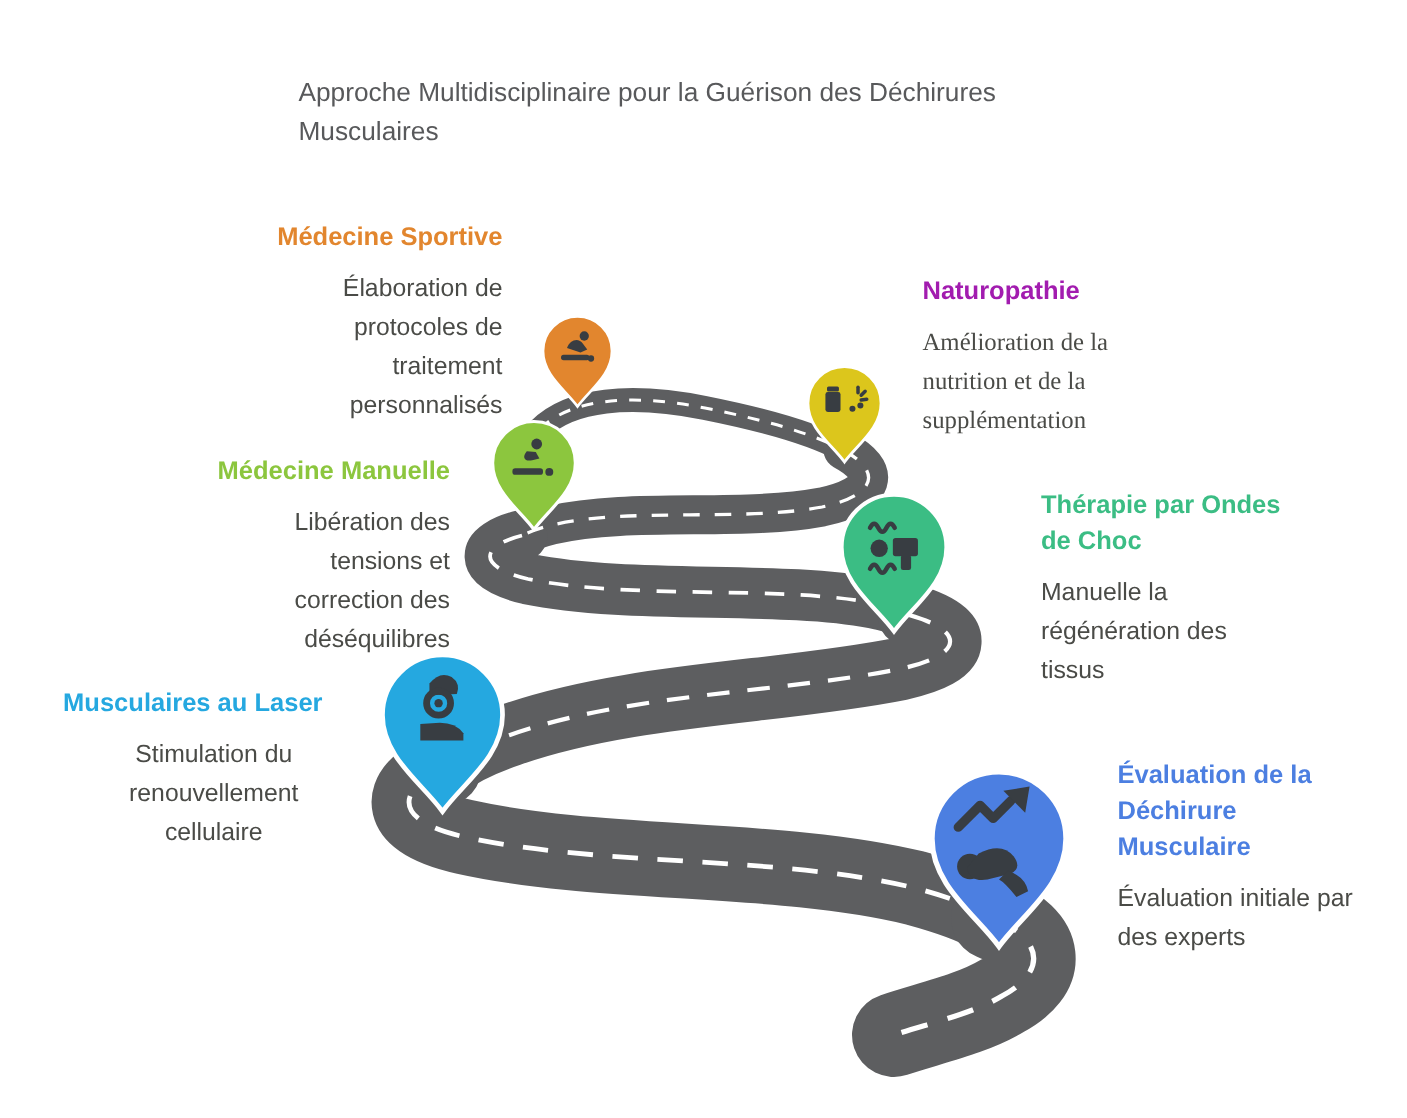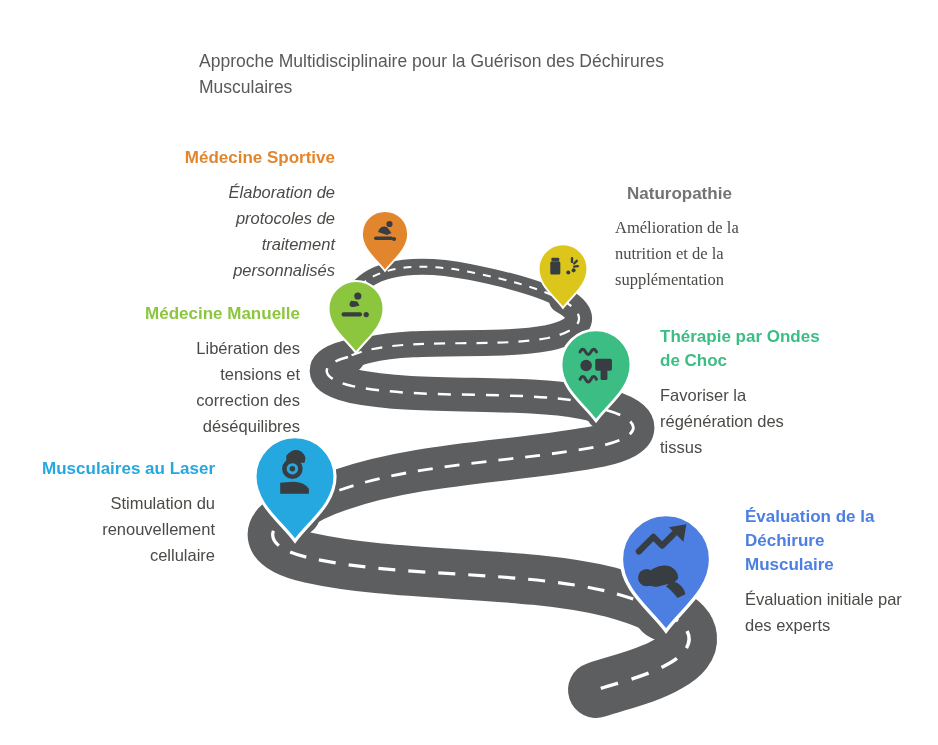--- a/index.html
+++ b/index.html
@@ -107,41 +107,41 @@
         <path d="M 1.5 -53.5 l 9 -1.5 -1.5 9 z"></path>
         <circle cx="-10" cy="-27.5" r="4.4"></circle>
         <path d="M -7 -32 q 8 -4 12 1 q 3 4 -1 6 l -8 2 q -6 1 -7 -4 z"></path>
         <path d="M 3 -26 q 6 2 7 7 l -4 2 q -4 -5 -6 -6 z"></path>
       </g>
     </g>
   </svg>
 
   <div class="stop right" style="left:113px;top:146px;width:222px;">
     <div class="stop-title" style="color: rgb(226, 134, 46);">Médecine Sportive</div>
-    <div class="stop-desc" style="width:150px;font-style:italic;">Élaboration de protocoles de traitement personnalisés</div>
+    <div class="stop-desc" style="width:150px;">Élaboration de protocoles de traitement personnalisés</div>
   </div>
 
   <div class="stop left" style="left:615px;top:182px;width:190px;">
-    <div class="stop-title" style="color: #737373; margin-left: 12px;">Naturopathie</div>
+    <div class="stop-title" style="color: #a21caf;">Naturopathie</div>
     <div class="stop-desc" style="width:165px;font-family:Liberation Serif, serif;">Amélioration de la nutrition et de la supplémentation</div>
   </div>
 
   <div class="stop right" style="left:100px;top:302px;width:200px;">
     <div class="stop-title" style="color: rgb(140, 198, 62);">Médecine Manuelle</div>
     <div class="stop-desc" style="width:150px;">Libération des tensions et correction des déséquilibres</div>
   </div>
 
-  <div class="stop left" style="left:660px;top:325px;width:185px;">
+  <div class="stop left" style="left:694px;top:325px;width:185px;">
     <div class="stop-title" style="width: 170px; color: rgb(59, 189, 132);">Thérapie par Ondes de Choc</div>
-    <div class="stop-desc" style="width:150px;">Favoriser la régénération des tissus</div>
+    <div class="stop-desc" style="width:150px;">Manuelle la régénération des tissus</div>
   </div>
 
   <div class="stop right" style="left:25px;top:457px;width:190px;">
     <div class="stop-title" style="color: rgb(37, 168, 224);">Musculaires au Laser</div>
-    <div class="stop-desc" style="width:145px;">Stimulation du renouvellement cellulaire</div>
+    <div class="stop-desc" style="width:145px;text-align:center;">Stimulation du renouvellement cellulaire</div>
   </div>
 
   <div class="stop left" style="left:745px;top:505px;width:180px;">
     <div class="stop-title" style="width: 150px; color: rgb(76, 127, 225);">Évaluation de la Déchirure Musculaire</div>
     <div class="stop-desc" style="width:160px;">Évaluation initiale par des experts</div>
   </div>
 
 </div>
 
 </body></html>

